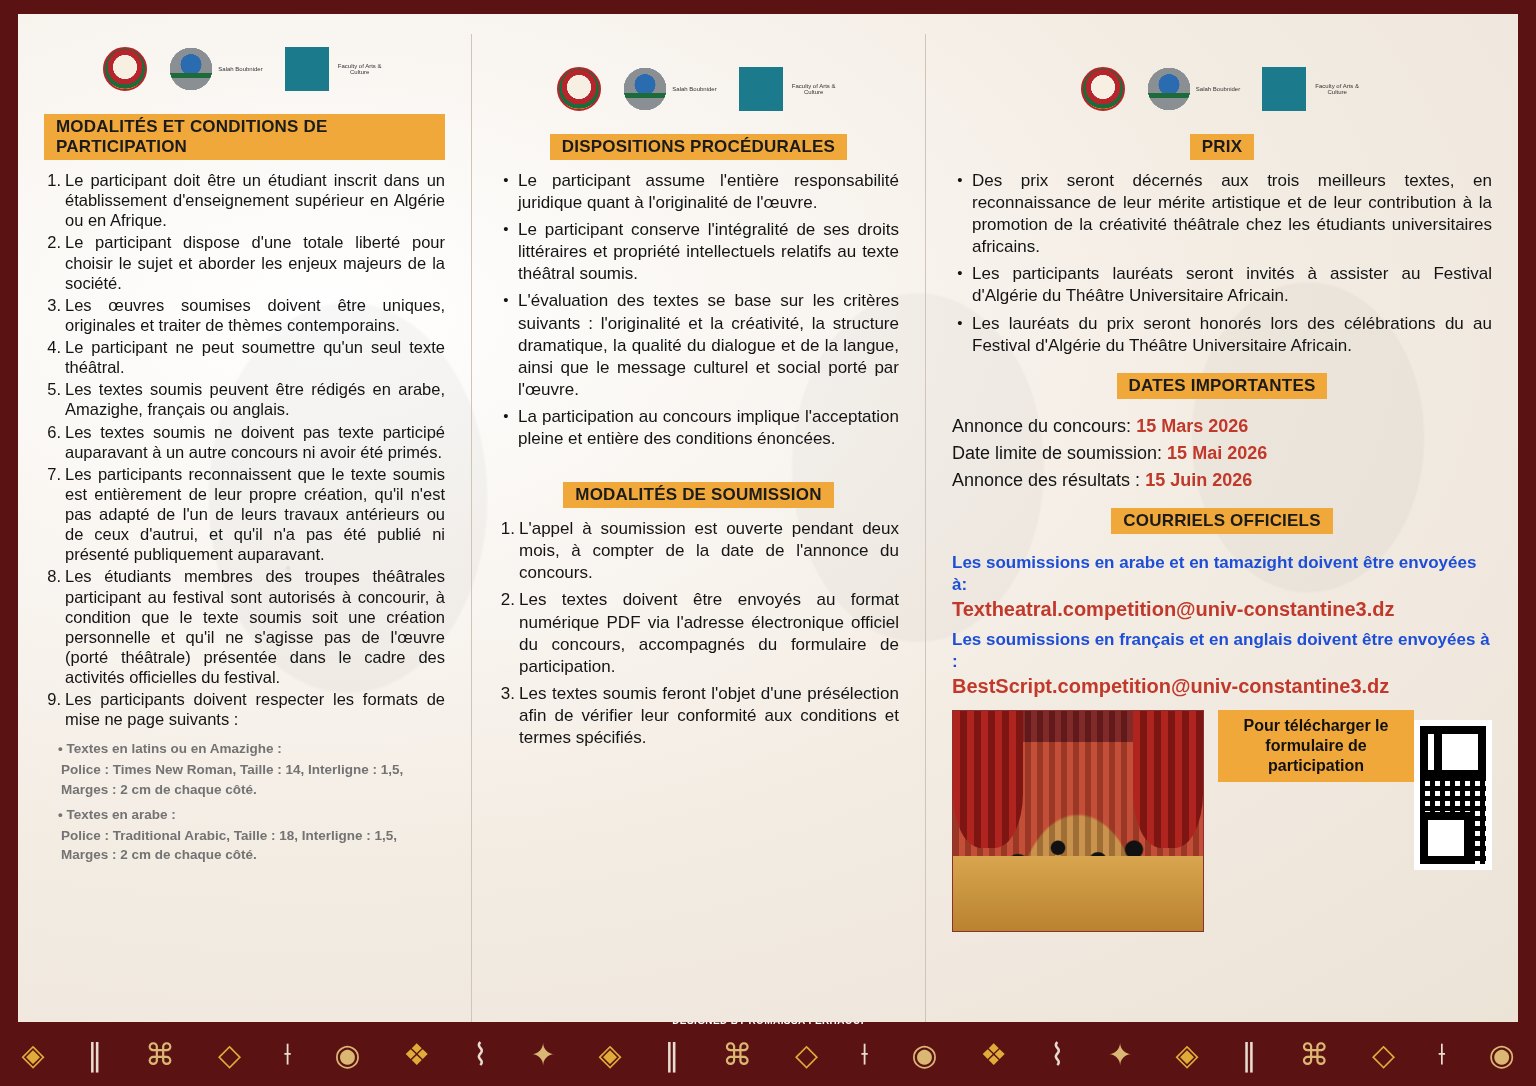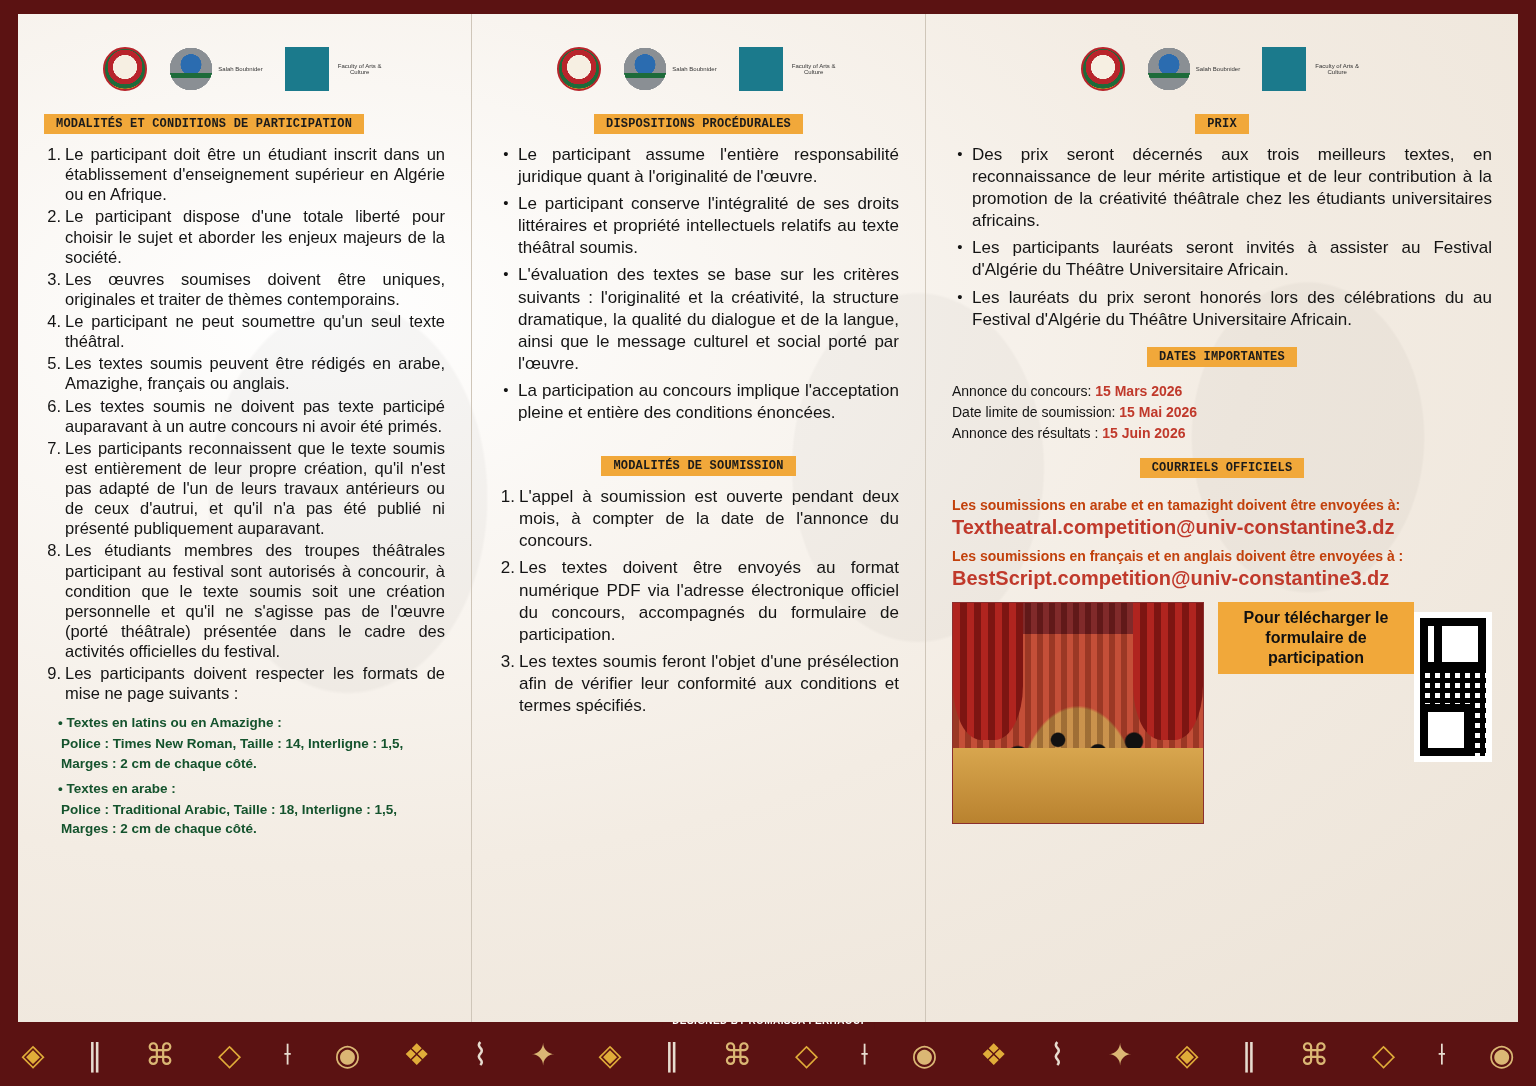--- a/index.html
+++ b/index.html
@@ -56,21 +56,21 @@
   }
   
   .cols{
     position:absolute;left:18px;top:14px;right:18px;bottom:64px;
     display:flex;
   }
   .col{
     flex:1;position:relative;padding:22px 26px 10px 26px;
     box-sizing:border-box;
   }
-  .col + .col{border-left:1px solid #cfc6b9;}
+  .col + .col{border-left:1px solid #cfc6b9;margin-top:20px;}
   .logos{
     display:flex;justify-content:center;align-items:center;gap:22px;
     height:66px;margin-bottom:6px;
   }
   .logo{display:flex;align-items:center;gap:5px;}
   .logo-emblem{
     width:44px;height:44px;border-radius:50%;
     background:radial-gradient(circle at 50% 45%, #f6efe2 0 40%, #b8242b 41% 58%, #1d6b3a 59% 72%, #c9a227 73% 100%);
     border:2px solid #b8242b;box-sizing:border-box;
   }
@@ -86,44 +86,44 @@
   .logo-emblem.f{
     border-radius:0;border:none;
     background:linear-gradient(180deg,#1b7a8c 0 100%);
     -webkit-mask:linear-gradient(#000,#000) ;
   }
   .logo-cap{font-size:6px;color:#333;max-width:52px;line-height:1.05;text-align:center;}
   h2.section{
     display:inline-block;
     background:#f1a83a;
     color:#1b1b1b;
-    font-size:12px;font-weight:bold;letter-spacing:.2px;
+    font-size:17px;font-weight:bold;letter-spacing:.2px;
     padding:3px 12px;margin:6px 0 10px 0;
-    font-family:Liberation Mono, monospace;
+    font-family:Liberation Sans, sans-serif;
   }
   .center{text-align:center;}
   .center h2.section{text-align:center;}
   ol,ul{margin:0;padding:0;list-style:none;}
   li{
     display:flex;gap:4px;
     font-size:16.5px;line-height:1.22;color:#141414;
     margin-bottom:2px;
     text-align:justify;
   }
   li .num{flex:0 0 auto;min-width:17px;text-align:right;}
   li .bullet{flex:0 0 auto;width:16px;text-align:center;font-size:15px;line-height:1.3;}
   li .txt{flex:1;text-align:justify;text-justify:inter-word;}
   .col2 li, .col3 li{font-size:17px;line-height:1.3;margin-bottom:5px;}
-  .formats{margin-top:10px;font-size:13.5px;line-height:1.45;color:#14532d;font-weight:bold;}
+  .formats{margin-top:10px;font-size:13.5px;line-height:1.45;color:#737373;font-weight:bold;}
   .formats .sub{margin:6px 0 1px 14px;}
   .formats .sub:before{content:"• ";}
   .formats .det{margin-left:17px;font-weight:bold;}
-  .dates{font-size:14px;line-height:1.5;color:#141414;margin-top:4px;}
+  .dates{font-size:18px;line-height:1.5;color:#141414;margin-top:4px;}
   .dates .d{color:#c0392b;font-weight:bold;}
-  .mails p{font-size:14px;font-weight:bold;line-height:1.3;margin:8px 0 2px 0;color:#c2410c;}
+  .mails p{font-size:17px;font-weight:bold;line-height:1.3;margin:8px 0 2px 0;color:#1d4ed8;}
   .mail{color:#c0392b;font-weight:bold;font-size:20px;word-break:break-all;}
   .bottomrow{display:flex;gap:14px;align-items:flex-start;margin-top:12px;}
   .theatre{
     width:250px;height:220px;position:relative;overflow:hidden;border:1px solid #8b2f2f;
     background:
       linear-gradient(180deg,#7a2020 0 14%, #c2472f 14% 70%, #d9b05a 70% 100%);
   }
   .theatre:before{
     content:"";position:absolute;inset:0;
     background:

